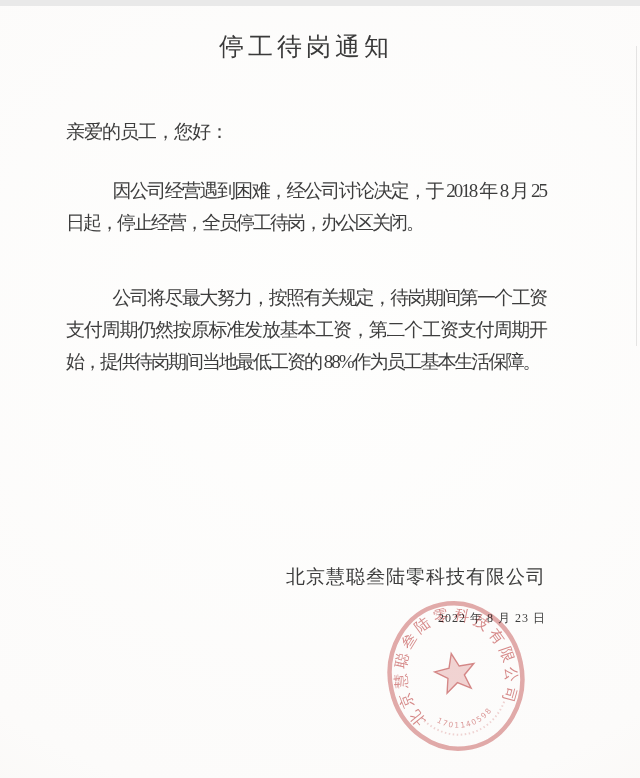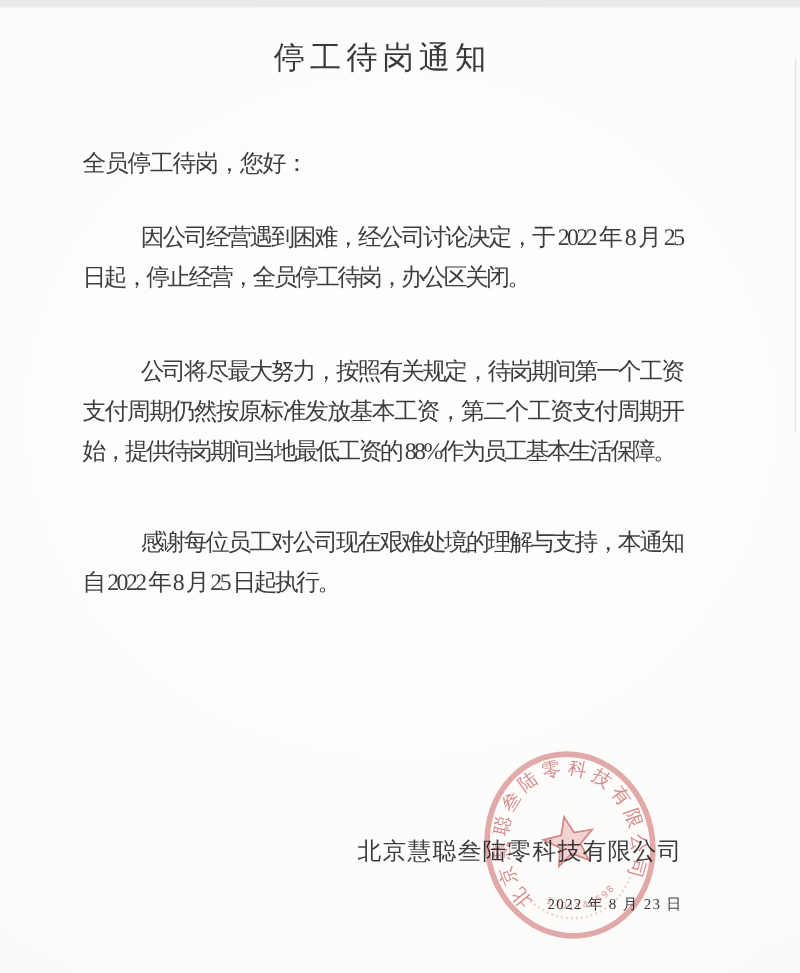--- a/index.html
+++ b/index.html
@@ -87,25 +87,24 @@
 </style>
 </head>
 <body>
 
 <div class="page">
   <div class="scan-edge"></div>
 
   <div class="content">
     <h1 class="title">停工待岗通知</h1>
 
-    <p class="greeting">全员停工待岗，您好：</p>
+    <p class="greeting">亲爱的员工，您好：</p>
 
-    <p class="body-par first">因公司经营遇到困难，经公司讨论决定，于 2022 年 8 月 25 日起，停止经营，全员停工待岗，办公区关闭。</p>
+    <p class="body-par first">因公司经营遇到困难，经公司讨论决定，于 2018 年 8 月 25 日起，停止经营，全员停工待岗，办公区关闭。</p>
     <p class="body-par second">公司将尽最大努力，按照有关规定，待岗期间第一个工资支付周期仍然按原标准发放基本工资，第二个工资支付周期开始，提供待岗期间当地最低工资的 88%作为员工基本生活保障。</p>
-    <p class="body-par third">感谢每位员工对公司现在艰难处境的理解与支持，本通知自 2022 年 8 月 25 日起执行。</p>
 
     <div class="signature">
       <p class="company">北京慧聪叁陆零科技有限公司</p>
       <p class="date">2022 年 8 月 23 日</p>
     </div>
   </div>
 
   <div class="seal">
     <svg viewBox="0 0 150 160" xmlns="http://www.w3.org/2000/svg">
 

